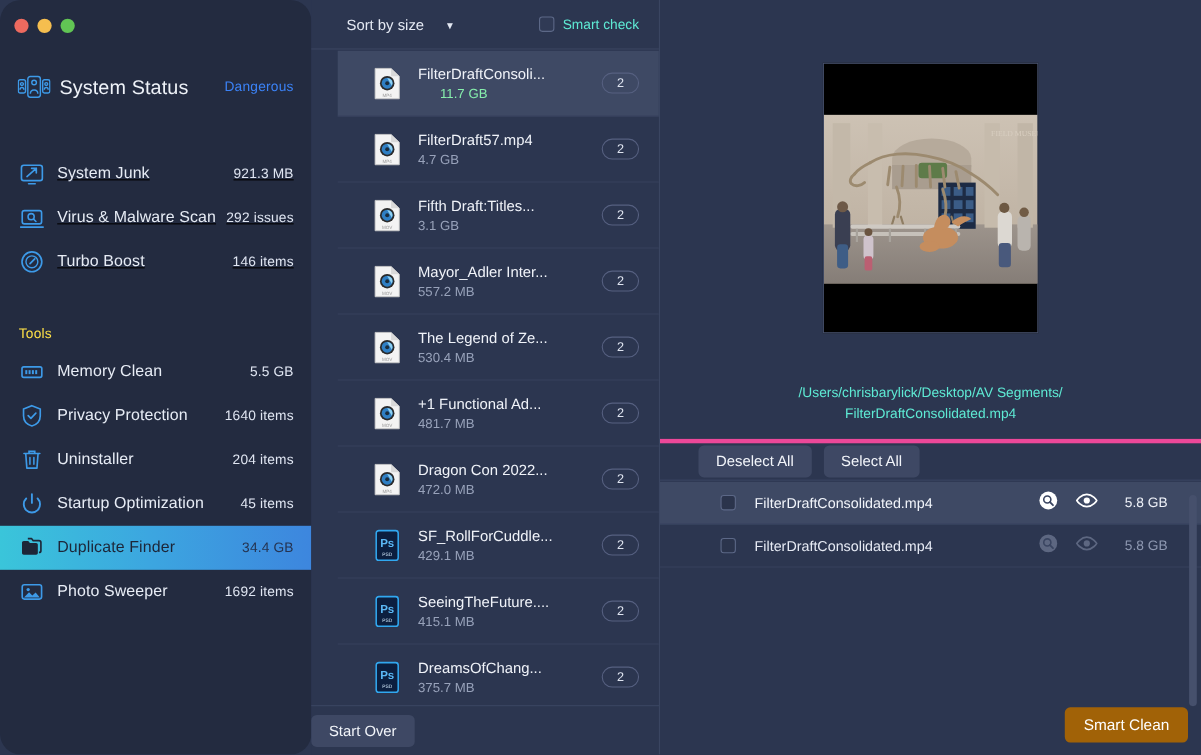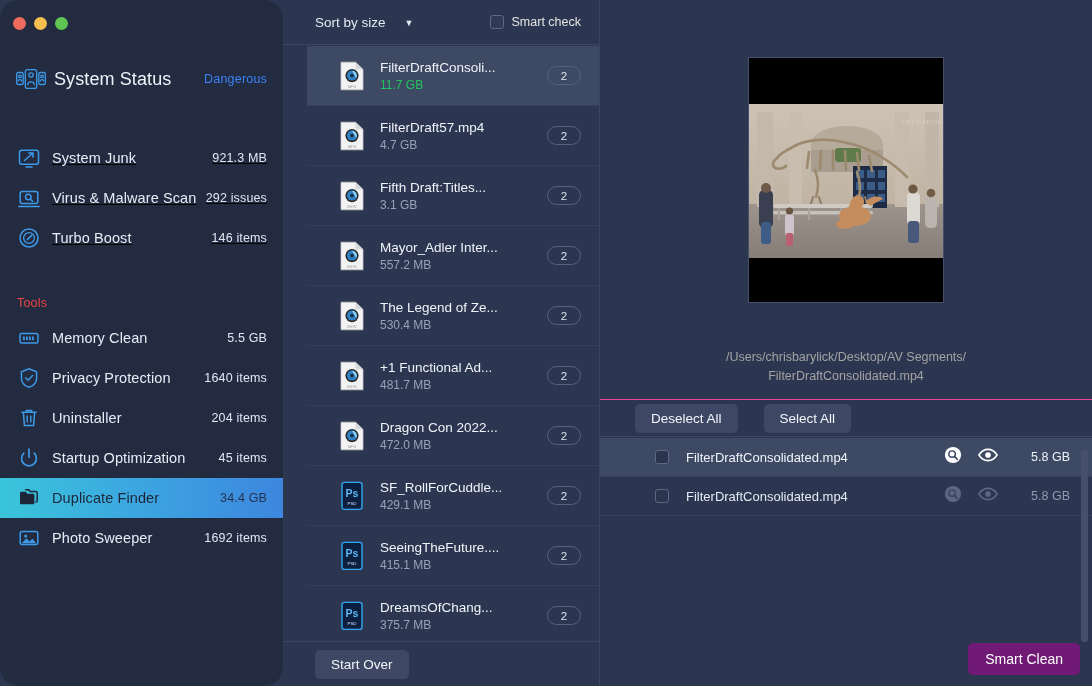--- a/index.html
+++ b/index.html
@@ -34,21 +34,21 @@
   .nav-item {
     height:40px; display:flex; align-items:center; padding:0 16px 0 17px;
     position:relative;
   }
   .nav-item .ic { width:24px; height:24px; flex:0 0 24px; margin-right:11px; display:flex; align-items:center; justify-content:center;}
   .nav-label { font-size:14.5px; color:#e7ecf5; letter-spacing:.1px; white-space:nowrap;}
   .nav-value { margin-left:auto; font-size:12.5px; color:#e0e6f2; letter-spacing:.15px; }
 
   .tools-head {
     position:absolute; top:296px; left:17px;
-    font-size:12.5px; color:#ef4444; letter-spacing:.2px;
+    font-size:12.5px; color:#fde047; letter-spacing:.2px;
   }
   .tools-list { position:absolute; top:318px; left:0; width:283px; }
 
   .nav-item.selected {
     background:linear-gradient(90deg,#3ac5da 0%, #3ca6e0 48%, #3d86de 100%);
   }
   .nav-item.selected .nav-label { color:#1d2638; }
   .nav-item.selected .nav-value { color:#253350; }
   .nav-item.selected .ic svg { stroke:#1d2638; fill:none; }
   .nav-item.selected .ic svg .fillp { fill:#1d2638; stroke:none; }
@@ -64,42 +64,42 @@
     border-bottom:1px solid #3a4561;
   }
   .sort-btn { display:flex; align-items:center; gap:19px; font-size:13.5px; color:#e4e9f3; cursor:default;}
   .caret { font-size:9px; color:#e4e9f3; transform:translateY(1px);}
   .smart-check { margin-left:auto; display:flex; align-items:center; gap:8px; }
   .cbox {
     width:14px; height:14px; border-radius:3px;
     border:1px solid #6c7governor; border:1px solid #6c78933; border:1px solid #5c6887;
     background:#303a55;
   }
-  .smart-check .lbl { font-size:12.5px; color:#e5e5e5; }
+  .smart-check .lbl { font-size:12.5px; color:#5eead4; }
 
   .file-list { position:absolute; top:46px; left:0; right:0; bottom:45px; overflow:hidden;padding-left:24px; }
   .file-row {
     height:60px; display:flex; align-items:center; padding:0 18px 0 32px;
     border-bottom:1px solid #36405c;
   }
   .file-row.active { background:#3e4964; }
   .ficon { width:26px; height:30px; flex:0 0 26px; margin-right:15px; position:relative; }
   .fmeta { display:flex; flex-direction:column; gap:3px; min-width:0; }
   .fname { font-size:13.5px; color:#f0f3f9; white-space:nowrap; overflow:hidden;}
   .fsize { font-size:12px; color:#98a2ba; }
-  .file-row.active .fsize { color:#22c55e; }
+  .file-row.active .fsize { color:#86efac;margin-left:20px; }
   .count-pill {
     margin-left:auto; min-width:34px; height:19px; border-radius:10px;
     border:1px solid #57628044; border:1px solid #566080;
     display:flex; align-items:center; justify-content:center;
     font-size:11.5px; color:#dfe4f0;
   }
   .mid-bottom {
     position:absolute; left:0; bottom:0; width:317px; height:45px;
-    display:flex; align-items:center; padding-left:32px;
+    display:flex; align-items:center; 
     border-top:1px solid #3a4561;
   }
   .btn-grey {
     background:#3e4864; border:none; border-radius:5px;
     color:#f2f5fa; font-size:13.5px; padding:7px 16px;
     font-family:inherit; cursor:default;
   }
 
   
   .rightcol { flex:1; height:686px; background:#2c3650; position:relative; }
@@ -107,42 +107,42 @@
     position:absolute; top:57px; left:0; right:0; display:flex; justify-content:center;
   }
   .thumb {
     width:196px; height:246px; background:#000;
     border:1px solid #46506c; position:relative; overflow:hidden;
   }
   .thumb .photo { position:absolute; left:0; right:0; top:46px; height:154px; overflow:hidden; }
 
   .path-text {
     position:absolute; top:348px; left:0; right:0; text-align:center;
-    font-size:12.5px; color:#a3a3a3; line-height:19px;
+    font-size:12.5px; color:#5eead4; line-height:19px;
   }
   .sel-bar {
     position:absolute; top:399px; left:0; right:0; height:38px;
-    border-top:1px solid #ec4899; border-bottom:1px solid #3a4561;
-    display:flex; align-items:center; gap:26px; padding-left:35px;
+    border-top:4px solid #ec4899; border-bottom:1px solid #3a4561;
+    display:flex; align-items:center; gap:11px; padding-left:35px;
   }
   .dup-list { position:absolute; top:438px; left:0; right:0; bottom:120px; }
   .dup-row {
     height:39px; display:flex; align-items:center; padding:0 22px 0 55px;
     border-bottom:1px solid #36405c;
   }
   .dup-row.active { background:#3e4964; }
   .dcb { width:14px; height:14px; border-radius:3px; border:1px solid #5c6887; background:#2b344c; flex:0 0 14px; }
   .dname { margin-left:17px; font-size:13px; color:#f1f4fa; }
   .dup-row.dim .dname { color:#e6eaf4; }
   .dacts { margin-left:auto; display:flex; align-items:center; gap:16px; }
-  .dsize { width:56px; text-align:right; font-size:12.5px; color:#eef1f8; }
+  .dsize { width:56px; text-align:center; font-size:12.5px; color:#eef1f8; }
   .dup-row.dim .dsize { color:#8e98b1; }
   .smart-clean {
     position:absolute; right:12px; bottom:11px;
-    background:#701a75; border:none; border-radius:5px;
+    background:#a16207; border:none; border-radius:5px;
     color:#fff; font-size:14px; padding:8px 17px;
     font-family:inherit; cursor:default;
   }
   .vscroll {
     position:absolute; right:4px; top:450px; width:7px; height:192px;
     border-radius:4px; background:#46506c;
   }
 </style>
 </head>
 <body>

